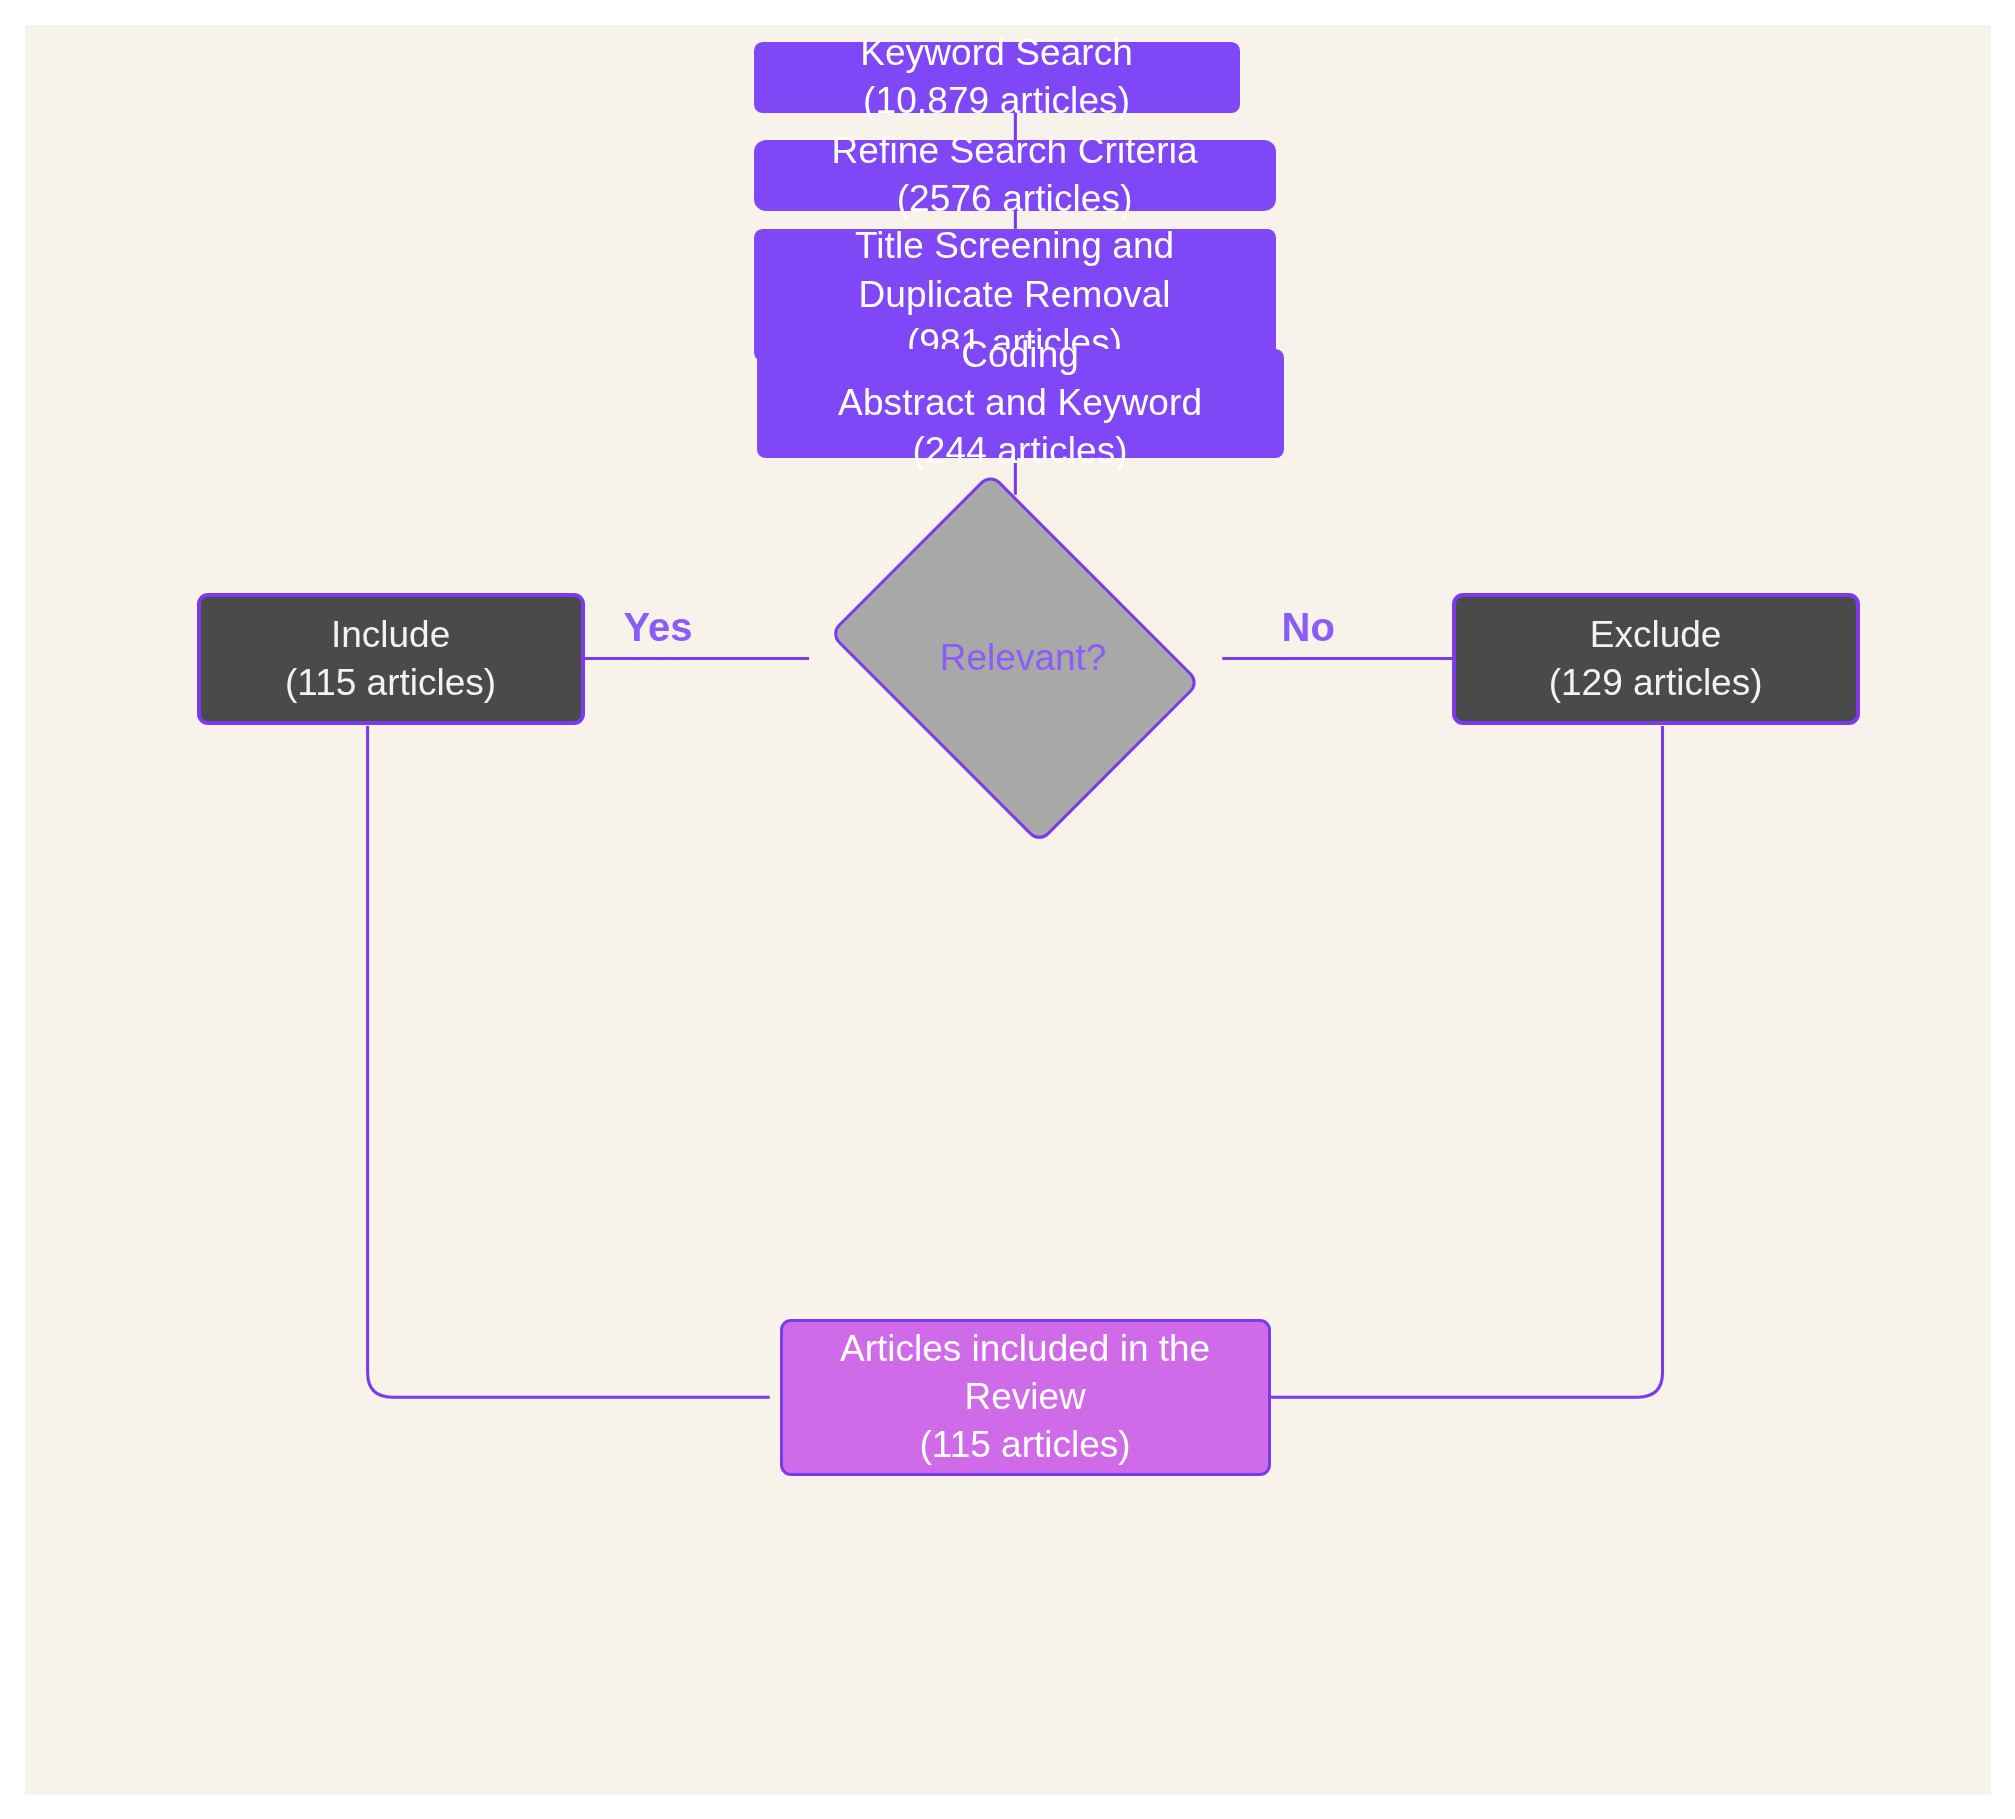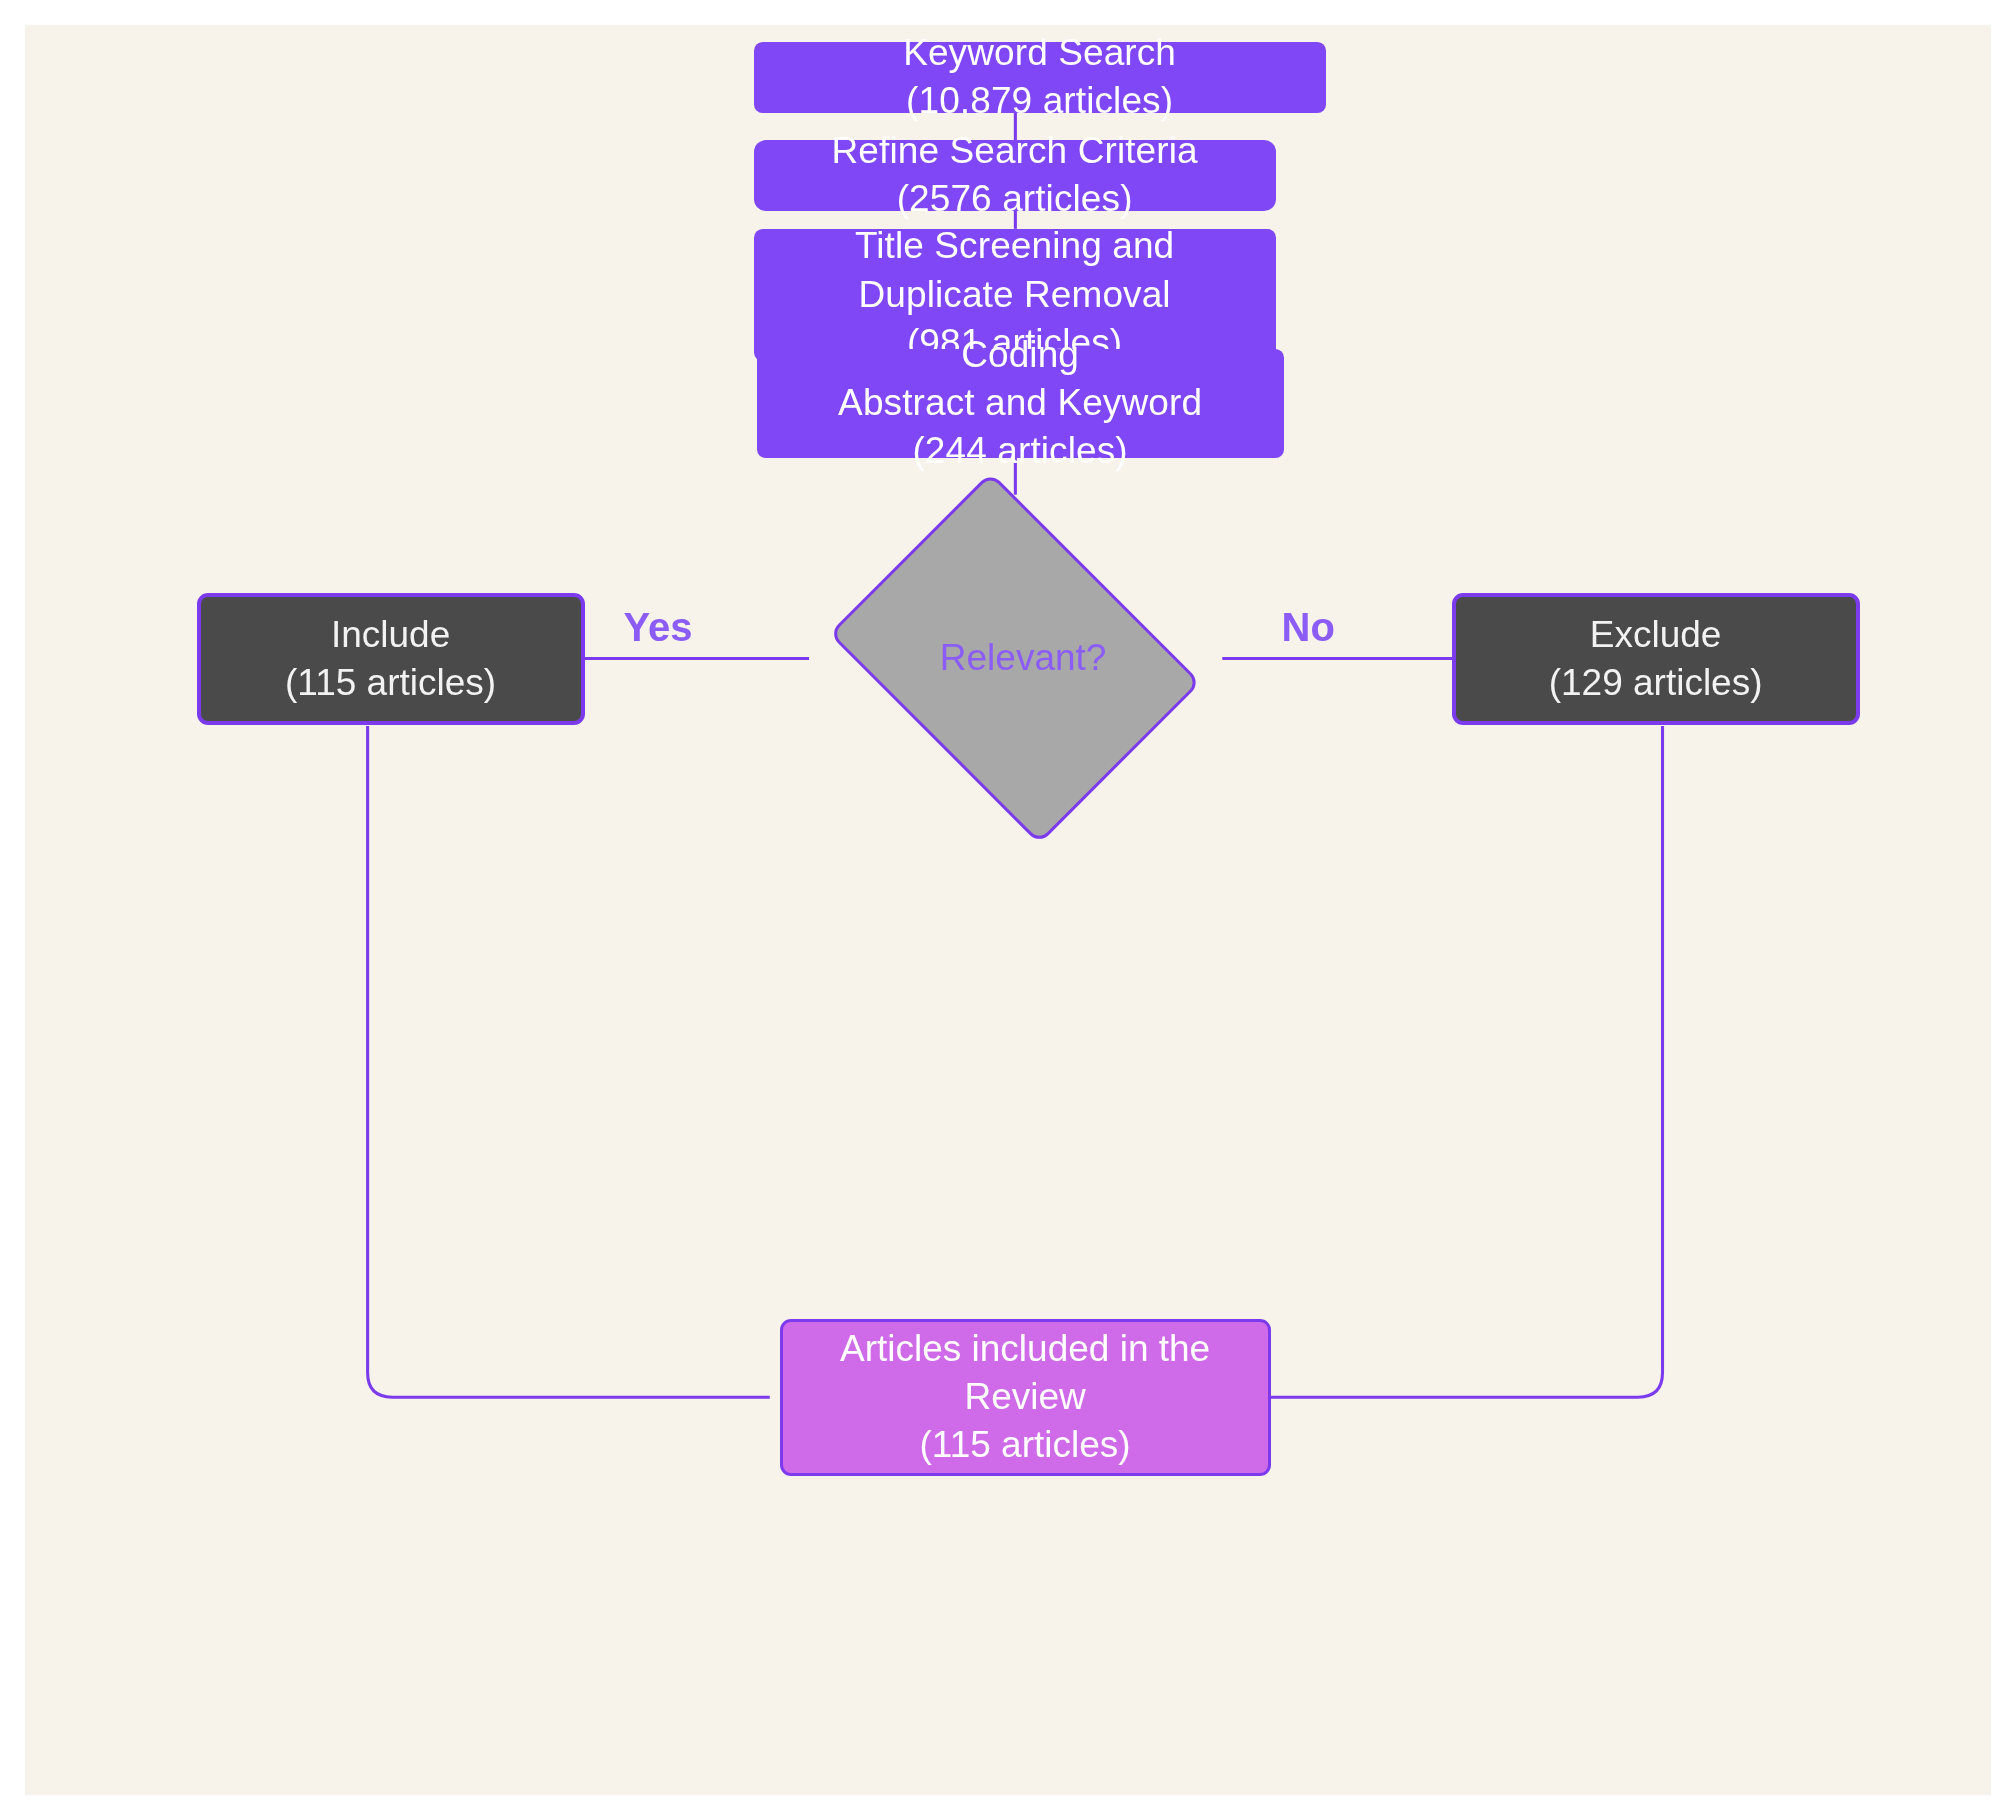--- a/index.html
+++ b/index.html
@@ -63,21 +63,21 @@
 
     <line class="thin" x1="1277" y1="1032" x2="905" y2="1032"></line>
 
     <line class="thin" x1="1950" y1="1032" x2="2325" y2="1032"></line>
 
     <path d="M 558 1142 L 558 2195 Q 558 2235 598 2235 L 1213 2235"></path>
 
     <path d="M 2667 1142 L 2667 2195 Q 2667 2235 2627 2235 L 2013 2235"></path>
   </svg>
 
-  <div class="node proc" style="left:729px;top:17px;width:572px;height:71px;">
+  <div class="node proc" style="left:729px;top:17px;width:486px;height:71px;">
     <div>
       <div>Keyword Search</div>
       <div>(10,879 articles)</div>
     </div>
   </div>
 
   <div class="node proc" style="left:729px;top:115px;width:522px;height:71px;border-radius:12px;">
     <div>
       <div>Refine Search Criteria</div>
       <div>(2576 articles)</div>

